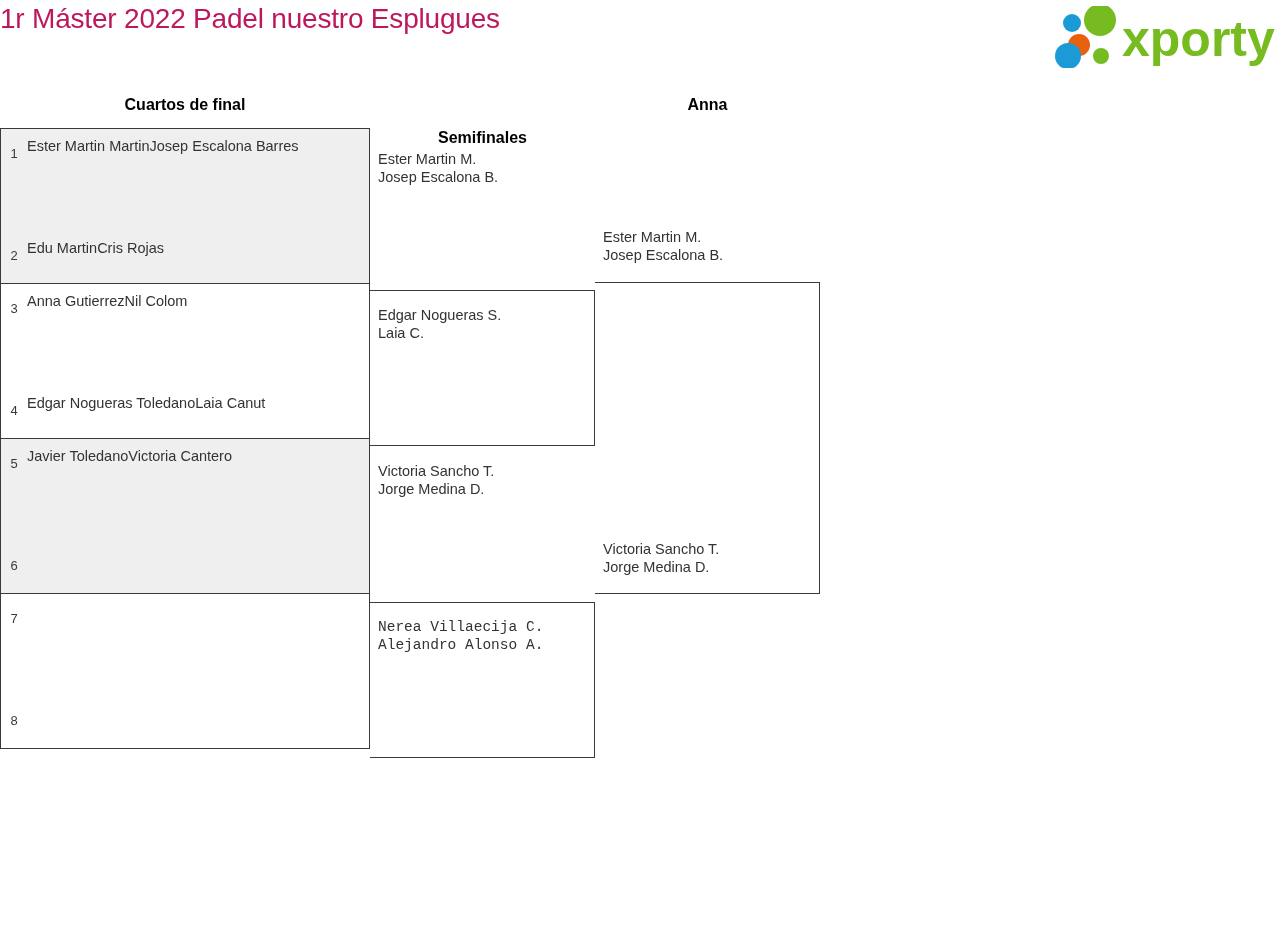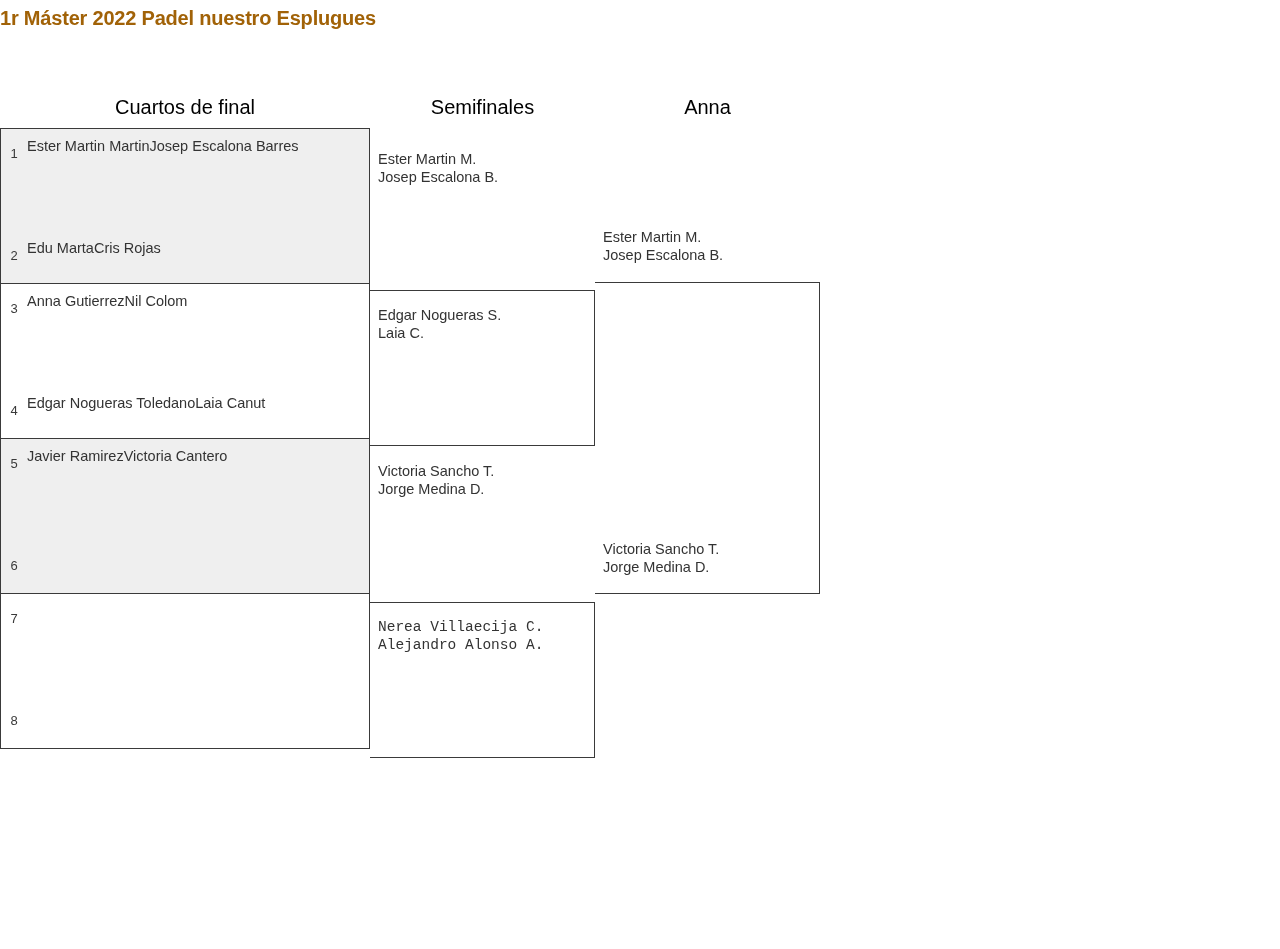--- a/index.html
+++ b/index.html
@@ -19,23 +19,23 @@
     width: 1280px;
     height: 86px;
   }
   #title-block {
     position: absolute;
     left: 0px;
     top: 2px;
     width: 760px;
   }
   #title-block .title-line {
-    font-size: 20px;
-    font-weight: 700;
-    color: #a16207;
+    font-size: 28px;
+    font-weight: 400;
+    color: #be185d;
     line-height: 33px;
     letter-spacing: -0.2px;
     white-space: nowrap;
   }
 
   
   #brand-logo {
     position: absolute;
     right: 2px;
     top: 6px;
@@ -49,28 +49,28 @@
     position: absolute;
     left: 0;
     top: 86px;
     width: 1280px;
     height: 863px;
   }
 
   .round-header {
     position: absolute;
     top: 10px;
-    font-size: 20px;
-    font-weight: 400;
+    font-size: 16px;
+    font-weight: 700;
     color: #000000;
     text-align: center;
     white-space: nowrap;
   }
   #hdr-qf  { left: 0px;   width: 370px; }
-  #hdr-sf  { left: 370px; width: 225px; }
+  #hdr-sf  { left: 370px; width: 225px; margin-top: 33px; }
   #hdr-fin { left: 595px; width: 225px; }
 
   
   .col { position: absolute; top: 42px; }
   #col-qf  { left: 0px;   width: 370px; }
   #col-sf  { left: 370px; width: 225px; }
   #col-fin { left: 595px; width: 225px; }
 
   
   .qf-match {
@@ -148,20 +148,30 @@
 </style>
 </head>
 <body>
 
 <div id="page-header">
 
   <div id="title-block">
     <div class="title-line">1r Máster 2022 Padel nuestro Esplugues</div>
   </div>
 
+  <div id="brand-logo">
+    <svg width="224" height="62" viewBox="0 0 224 62" xmlns="http://www.w3.org/2000/svg">
+      <circle cx="18" cy="17" r="9" fill="#1c9ad6"></circle>
+      <circle cx="46" cy="14" r="16" fill="#76bc21"></circle>
+      <circle cx="25" cy="39" r="11" fill="#e8610f"></circle>
+      <circle cx="14" cy="50" r="13" fill="#1c9ad6"></circle>
+      <circle cx="47" cy="50" r="8" fill="#76bc21"></circle>
+      <text x="68" y="50" font-family="'Liberation Sans', sans-serif" font-size="50" font-weight="700" fill="#76bc21">xporty</text>
+    </svg>
+  </div>
 
 </div>
 
 <div id="bracket">
 
   <div class="round-header" id="hdr-qf">Cuartos de final</div>
   <div class="round-header" id="hdr-sf">Semifinales</div>
   <div class="round-header" id="hdr-fin">Anna</div>
 
   <div class="col" id="col-qf">
@@ -170,21 +180,21 @@
       <div class="slot top">
         <div class="seed">1</div>
         <div class="pair">
           <span class="pname">Ester Martin Martin</span>
           <span class="pname">Josep Escalona Barres</span>
         </div>
       </div>
       <div class="slot bottom">
         <div class="seed">2</div>
         <div class="pair">
-          <span class="pname">Edu Marta</span>
+          <span class="pname">Edu Martin</span>
           <span class="pname">Cris Rojas</span>
         </div>
       </div>
     </div>
 
     <div class="qf-match">
       <div class="slot top">
         <div class="seed">3</div>
         <div class="pair">
           <span class="pname">Anna Gutierrez</span>
@@ -197,21 +207,21 @@
           <span class="pname">Edgar Nogueras Toledano</span>
           <span class="pname">Laia Canut</span>
         </div>
       </div>
     </div>
 
     <div class="qf-match shaded">
       <div class="slot top">
         <div class="seed">5</div>
         <div class="pair">
-          <span class="pname">Javier Ramirez</span>
+          <span class="pname">Javier Toledano</span>
           <span class="pname">Victoria Cantero</span>
         </div>
       </div>
       <div class="slot bottom">
         <div class="seed">6</div>
       </div>
     </div>
 
     <div class="qf-match">
       <div class="slot top">

